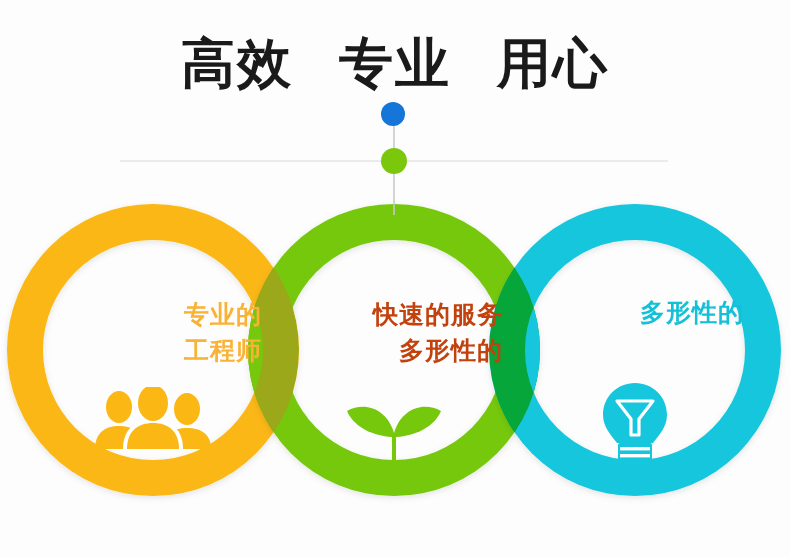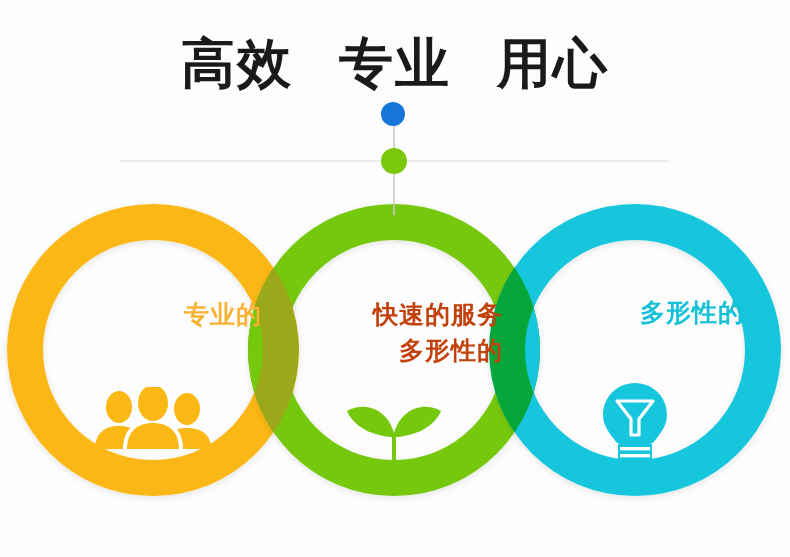--- a/index.html
+++ b/index.html
@@ -157,20 +157,21 @@
   <svg class="connector" viewBox="0 0 790 557">
     <line x1="394" y1="120" x2="394" y2="215" stroke="#c9c9c9" stroke-width="1.6"></line>
     <line x1="120" y1="161" x2="668" y2="161" stroke="#d9d9d9" stroke-width="1.2"></line>
     <circle cx="394" cy="161" r="13" fill="#7ac70c"></circle>
     <circle cx="393" cy="114" r="12" fill="#1575d8"></circle>
   </svg>
 
   <div class="card card-a">
     <div class="card-title">
       <span class="line">专业的</span>
+      <span class="line">工程师</span>
     </div>
     <div class="card-icon icon-a">
       <svg width="120" height="62" viewBox="0 0 120 62">
 
         <ellipse cx="26" cy="20" rx="13" ry="16" fill="#fbb713"></ellipse>
         <path d="M2 62 C2 46 12 39 26 39 C40 39 50 46 50 62 Z" fill="#fbb713"></path>
 
         <ellipse cx="94" cy="22" rx="13" ry="16" fill="#fbb713"></ellipse>
         <path d="M70 62 C70 47 80 41 94 41 C108 41 118 47 118 62 Z" fill="#fbb713"></path>
 

